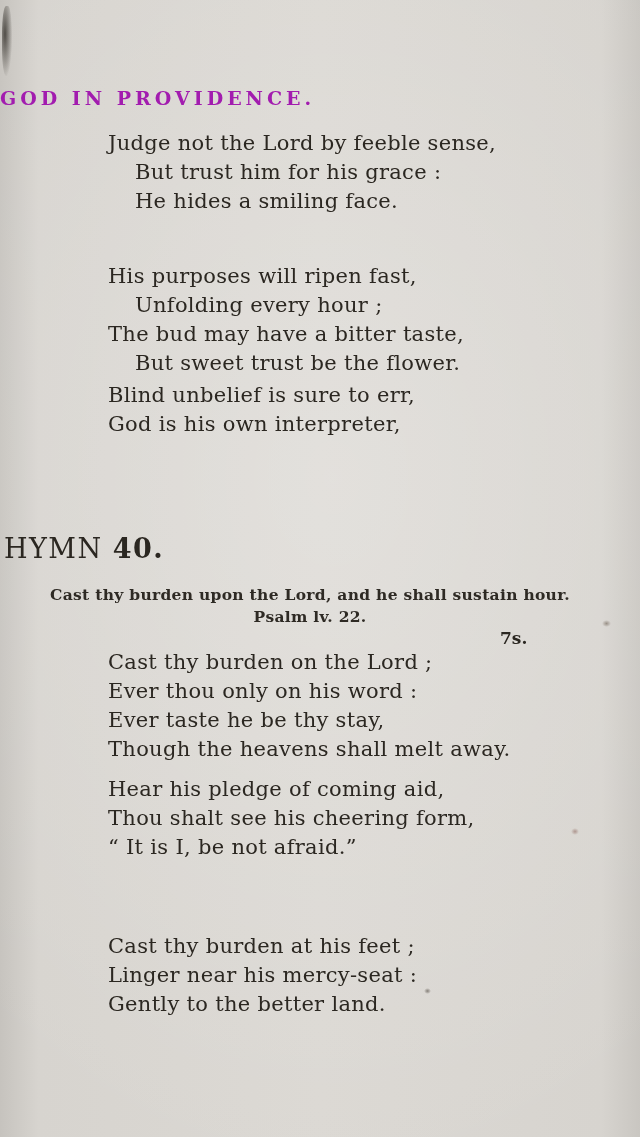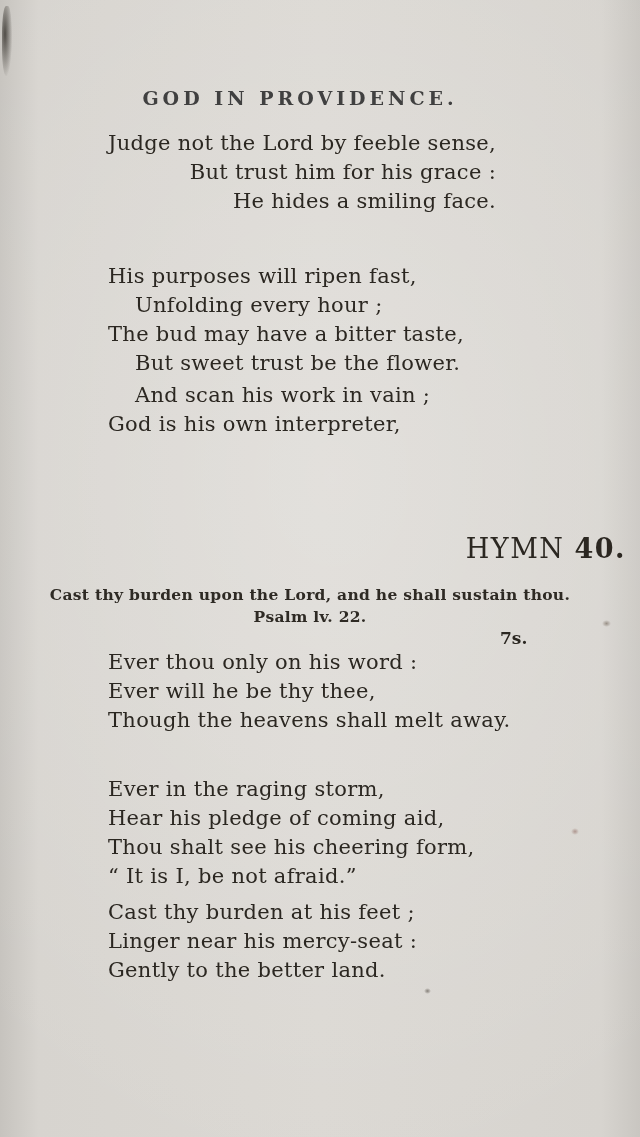--- a/index.html
+++ b/index.html
@@ -44,48 +44,48 @@
   .smudge.dot3 {
     left: 424px; top: 988px; width: 7px; height: 6px;
     background: radial-gradient(ellipse, rgba(60,52,44,0.55), rgba(60,52,44,0) 70%);
   }
 
   .running-head {
     position: absolute;
     top: 87px;
     left: 0;
     width: 600px;
-    text-align: center;
+    text-align: left;
     font-size: 19px;
     font-weight: bold;
     letter-spacing: 4px;
-    color: #404040;
+    color: #a21caf;
   }
 
   .stanza {
     position: absolute;
     left: 108px;
     font-size: 21px;
     line-height: 29px;
     letter-spacing: 0.3px;
     white-space: nowrap;
   }
   .stanza .line.in {
     padding-left: 27px;
   }
-  #stanzaA { top: 129px; text-align: right; }
+  #stanzaA { top: 129px; }
   #stanzaB { top: 262px; }
   #stanzaC { top: 381px; }
 
   .hymn-title {
     position: absolute;
     top: 533px;
-    left: 16px;
+    left: 4px;
     width: 610px;
-    text-align: right;
+    text-align: left;
     font-size: 27px;
     letter-spacing: 1.5px;
     color: #2b2721;
   }
   .hymn-title .num {
     font-weight: bold;
   }
 
   .epigraph {
     position: absolute;
@@ -103,21 +103,21 @@
   .meter {
     position: absolute;
     top: 628px;
     left: 500px;
     font-size: 17px;
     font-weight: bold;
   }
 
   #stanzaD { top: 648px; }
   #stanzaE { top: 775px; }
-  #stanzaF { top: 898px; }
+  #stanzaF { top: 932px; }
 </style>
 </head>
 <body>
 
 <div class="paper"></div>
 <div class="smudge edge"></div>
 <div class="smudge dot1"></div>
 <div class="smudge dot2"></div>
 <div class="smudge dot3"></div>
 
@@ -130,41 +130,41 @@
 </div>
 
 <div class="stanza" id="stanzaB">
   <div class="line">His purposes will ripen fast,</div>
   <div class="line in">Unfolding every hour ;</div>
   <div class="line">The bud may have a bitter taste,</div>
   <div class="line in">But sweet trust be the flower.</div>
 </div>
 
 <div class="stanza" id="stanzaC">
-  <div class="line in">And scan his work in vain ;</div>
+  <div class="line">Blind unbelief is sure to err,</div>
   <div class="line">God is his own interpreter,</div>
 </div>
 
 <div class="hymn-title"><span>HYMN </span><span class="num">40.</span></div>
 
 <div class="epigraph">
-  <div>Cast thy burden upon the Lord, and he shall sustain thou.</div>
+  <div>Cast thy burden upon the Lord, and he shall sustain hour.</div>
   <div>Psalm lv. 22.</div>
 </div>
 
 <div class="meter">7s.</div>
 
 <div class="stanza" id="stanzaD">
+  <div class="line">Cast thy burden on the Lord ;</div>
   <div class="line">Ever thou only on his word :</div>
-  <div class="line">Ever will he be thy thee,</div>
+  <div class="line">Ever taste he be thy stay,</div>
   <div class="line">Though the heavens shall melt away.</div>
 </div>
 
 <div class="stanza" id="stanzaE">
-  <div class="line">Ever in the raging storm,</div>
   <div class="line">Hear his pledge of coming aid,</div>
   <div class="line">Thou shalt see his cheering form,</div>
   <div class="line">“ It is I, be not afraid.”</div>
 </div>
 
 <div class="stanza" id="stanzaF">
   <div class="line">Cast thy burden at his feet ;</div>
   <div class="line">Linger near his mercy-seat :</div>
   <div class="line">Gently to the better land.</div>
 </div>

